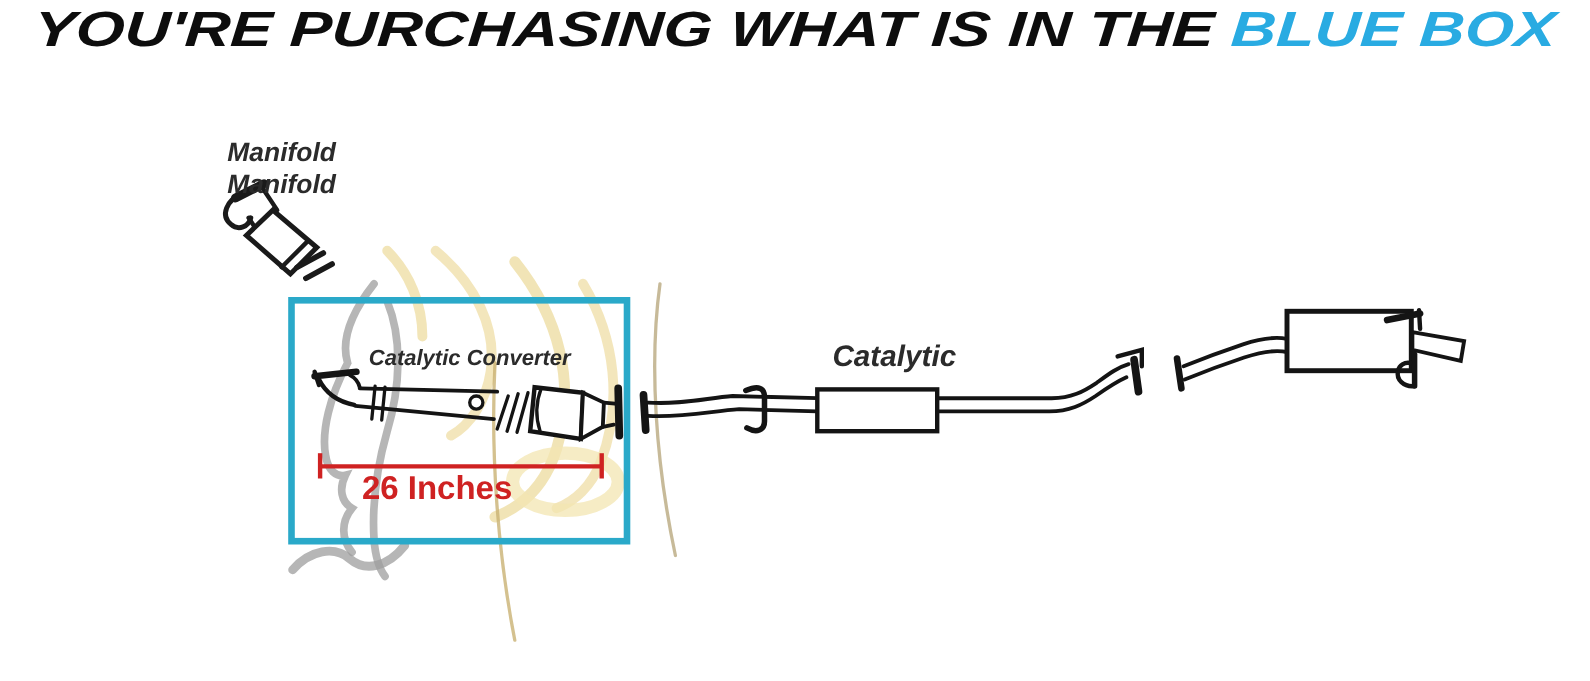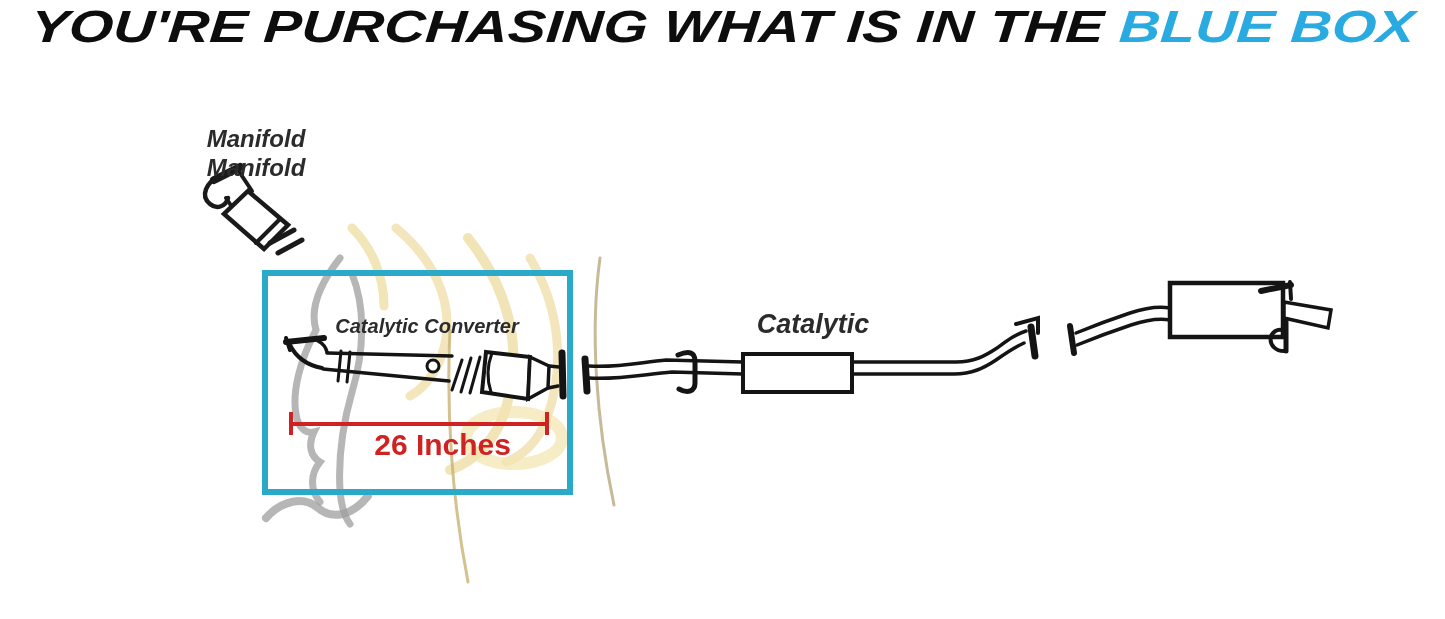--- a/index.html
+++ b/index.html
@@ -54,21 +54,21 @@
   .label-manifold span { display: block; }
   .label-catalytic { left: 298px; top: 301px; width: 258px; font-size: 20px; margin-top: 14px; }
   .label-resonator { left: 737px; top: 309px; width: 152px; font-size: 27px; }
   .label-muffler   { left: 1126px; top: 239px; width: 124px; font-size: 26px; }
   .label-inches {
     position: absolute;
     left: 329px; top: 428px; width: 182px;
     font-weight: bold;
     font-style: normal;
     font-size: 30px;
-    text-align: right;
+    text-align: left;
     color: #cf2222;
   }
 </style>
 </head>
 <body>
 
 <div class="stage">
 
   <div class="banner">
     <div class="banner-inner">

